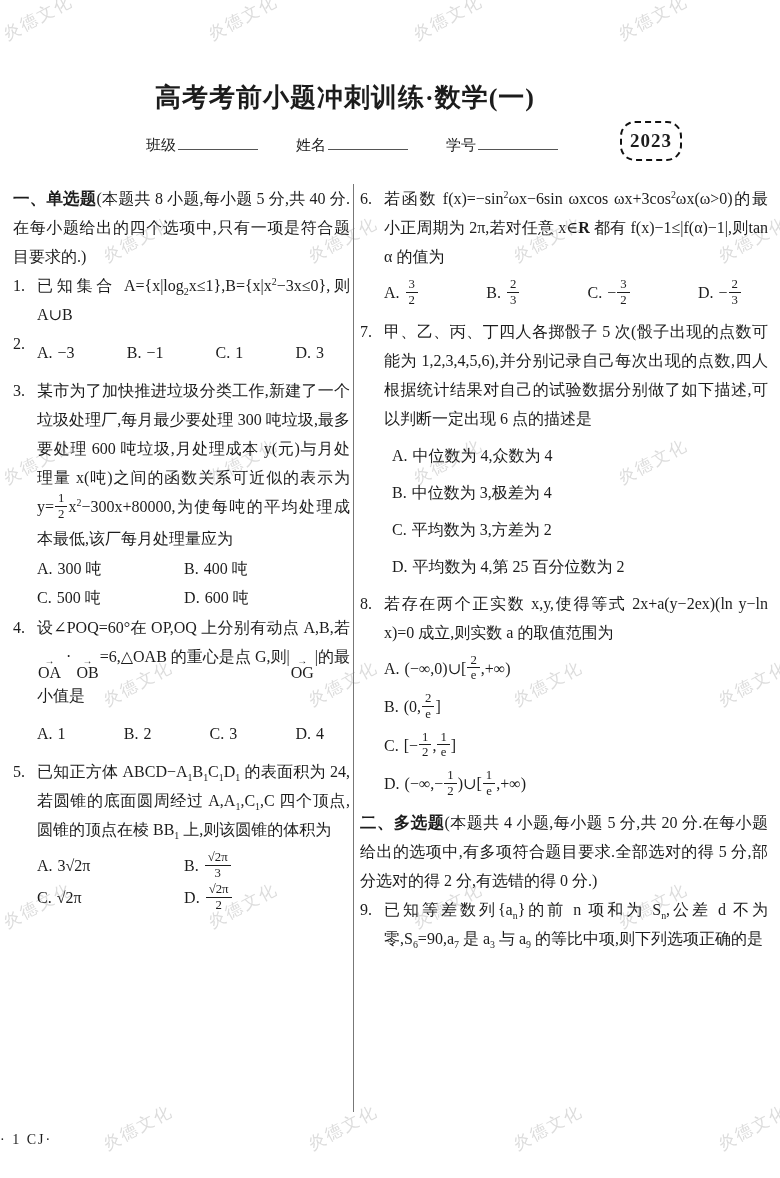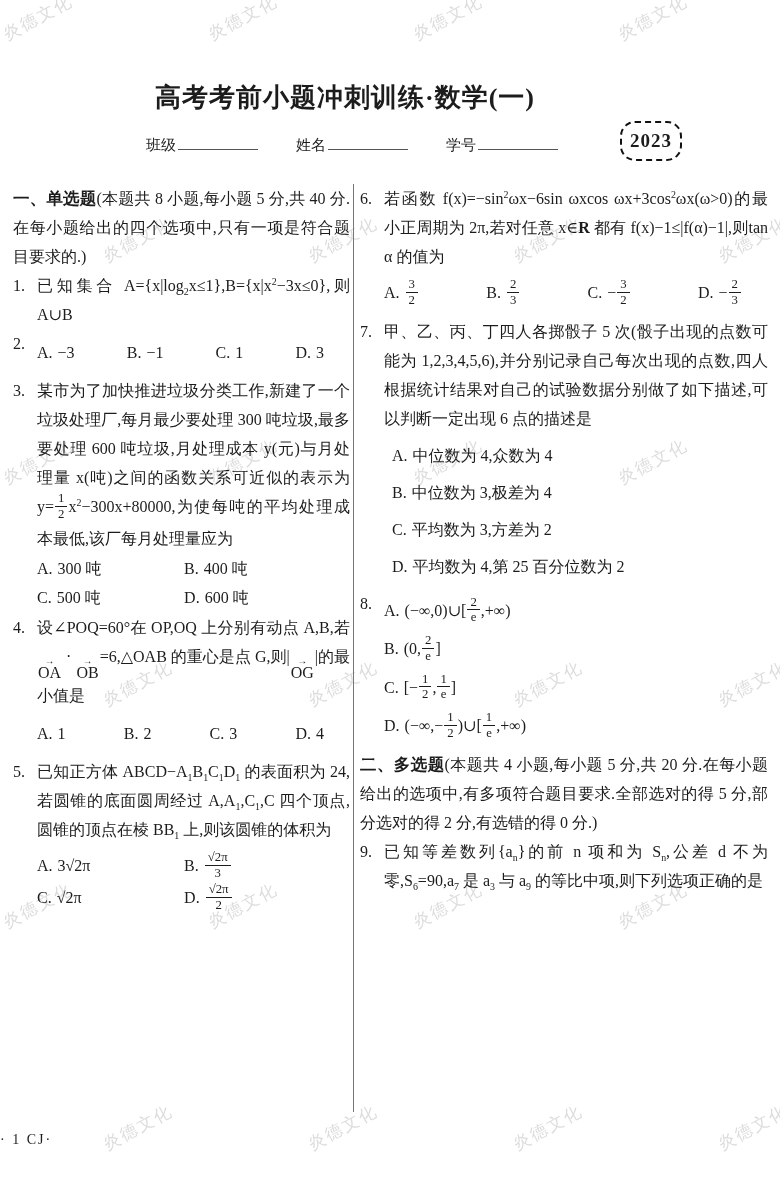--- a/index.html
+++ b/index.html
@@ -173,21 +173,21 @@
                   <span class="fden">3</span>
                 </span></span></span>
           </div></div>
       </div>
       <div class="prob">
         <span class="pnum">7.</span>
         <div class="pbody"><span class="ptext">甲、乙、丙、丁四人各掷骰子 5 次(骰子出现的点数可能为 1,2,3,4,5,6),并分别记录自己每次出现的点数,四人根据统计结果对自己的试验数据分别做了如下描述,可以判断一定出现 6 点的描述是</span><div class="opt-line"><span class="olab">A.</span><span class="oval">中位数为 4,众数为 4</span></div><div class="opt-line"><span class="olab">B.</span><span class="oval">中位数为 3,极差为 4</span></div><div class="opt-line"><span class="olab">C.</span><span class="oval">平均数为 3,方差为 2</span></div><div class="opt-line"><span class="olab">D.</span><span class="oval">平均数为 4,第 25 百分位数为 2</span></div></div>
       </div>
       <div class="prob">
         <span class="pnum">8.</span>
-        <div class="pbody"><div class="opt-line tall"><span class="olab">A.</span><span class="oval">(−∞,0)∪[<span class="frac">
+        <div class="pbody"><span class="ptext">若存在两个正实数 x,y,使得等式 2x+a(y−2ex)(ln y−ln x)=0 成立,则实数 a 的取值范围为</span><div class="opt-line tall"><span class="olab">A.</span><span class="oval">(−∞,0)∪[<span class="frac">
                 <span class="fnum">2</span>
                 <span class="fden">e</span>
               </span>,+∞)</span></div><div class="opt-line tall"><span class="olab">B.</span><span class="oval">(0,<span class="frac">
                 <span class="fnum">2</span>
                 <span class="fden">e</span>
               </span>]</span></div><div class="opt-line tall"><span class="olab">C.</span><span class="oval">[−<span class="frac">
                 <span class="fnum">1</span>
                 <span class="fden">2</span>
               </span>,<span class="frac">
                 <span class="fnum">1</span>

